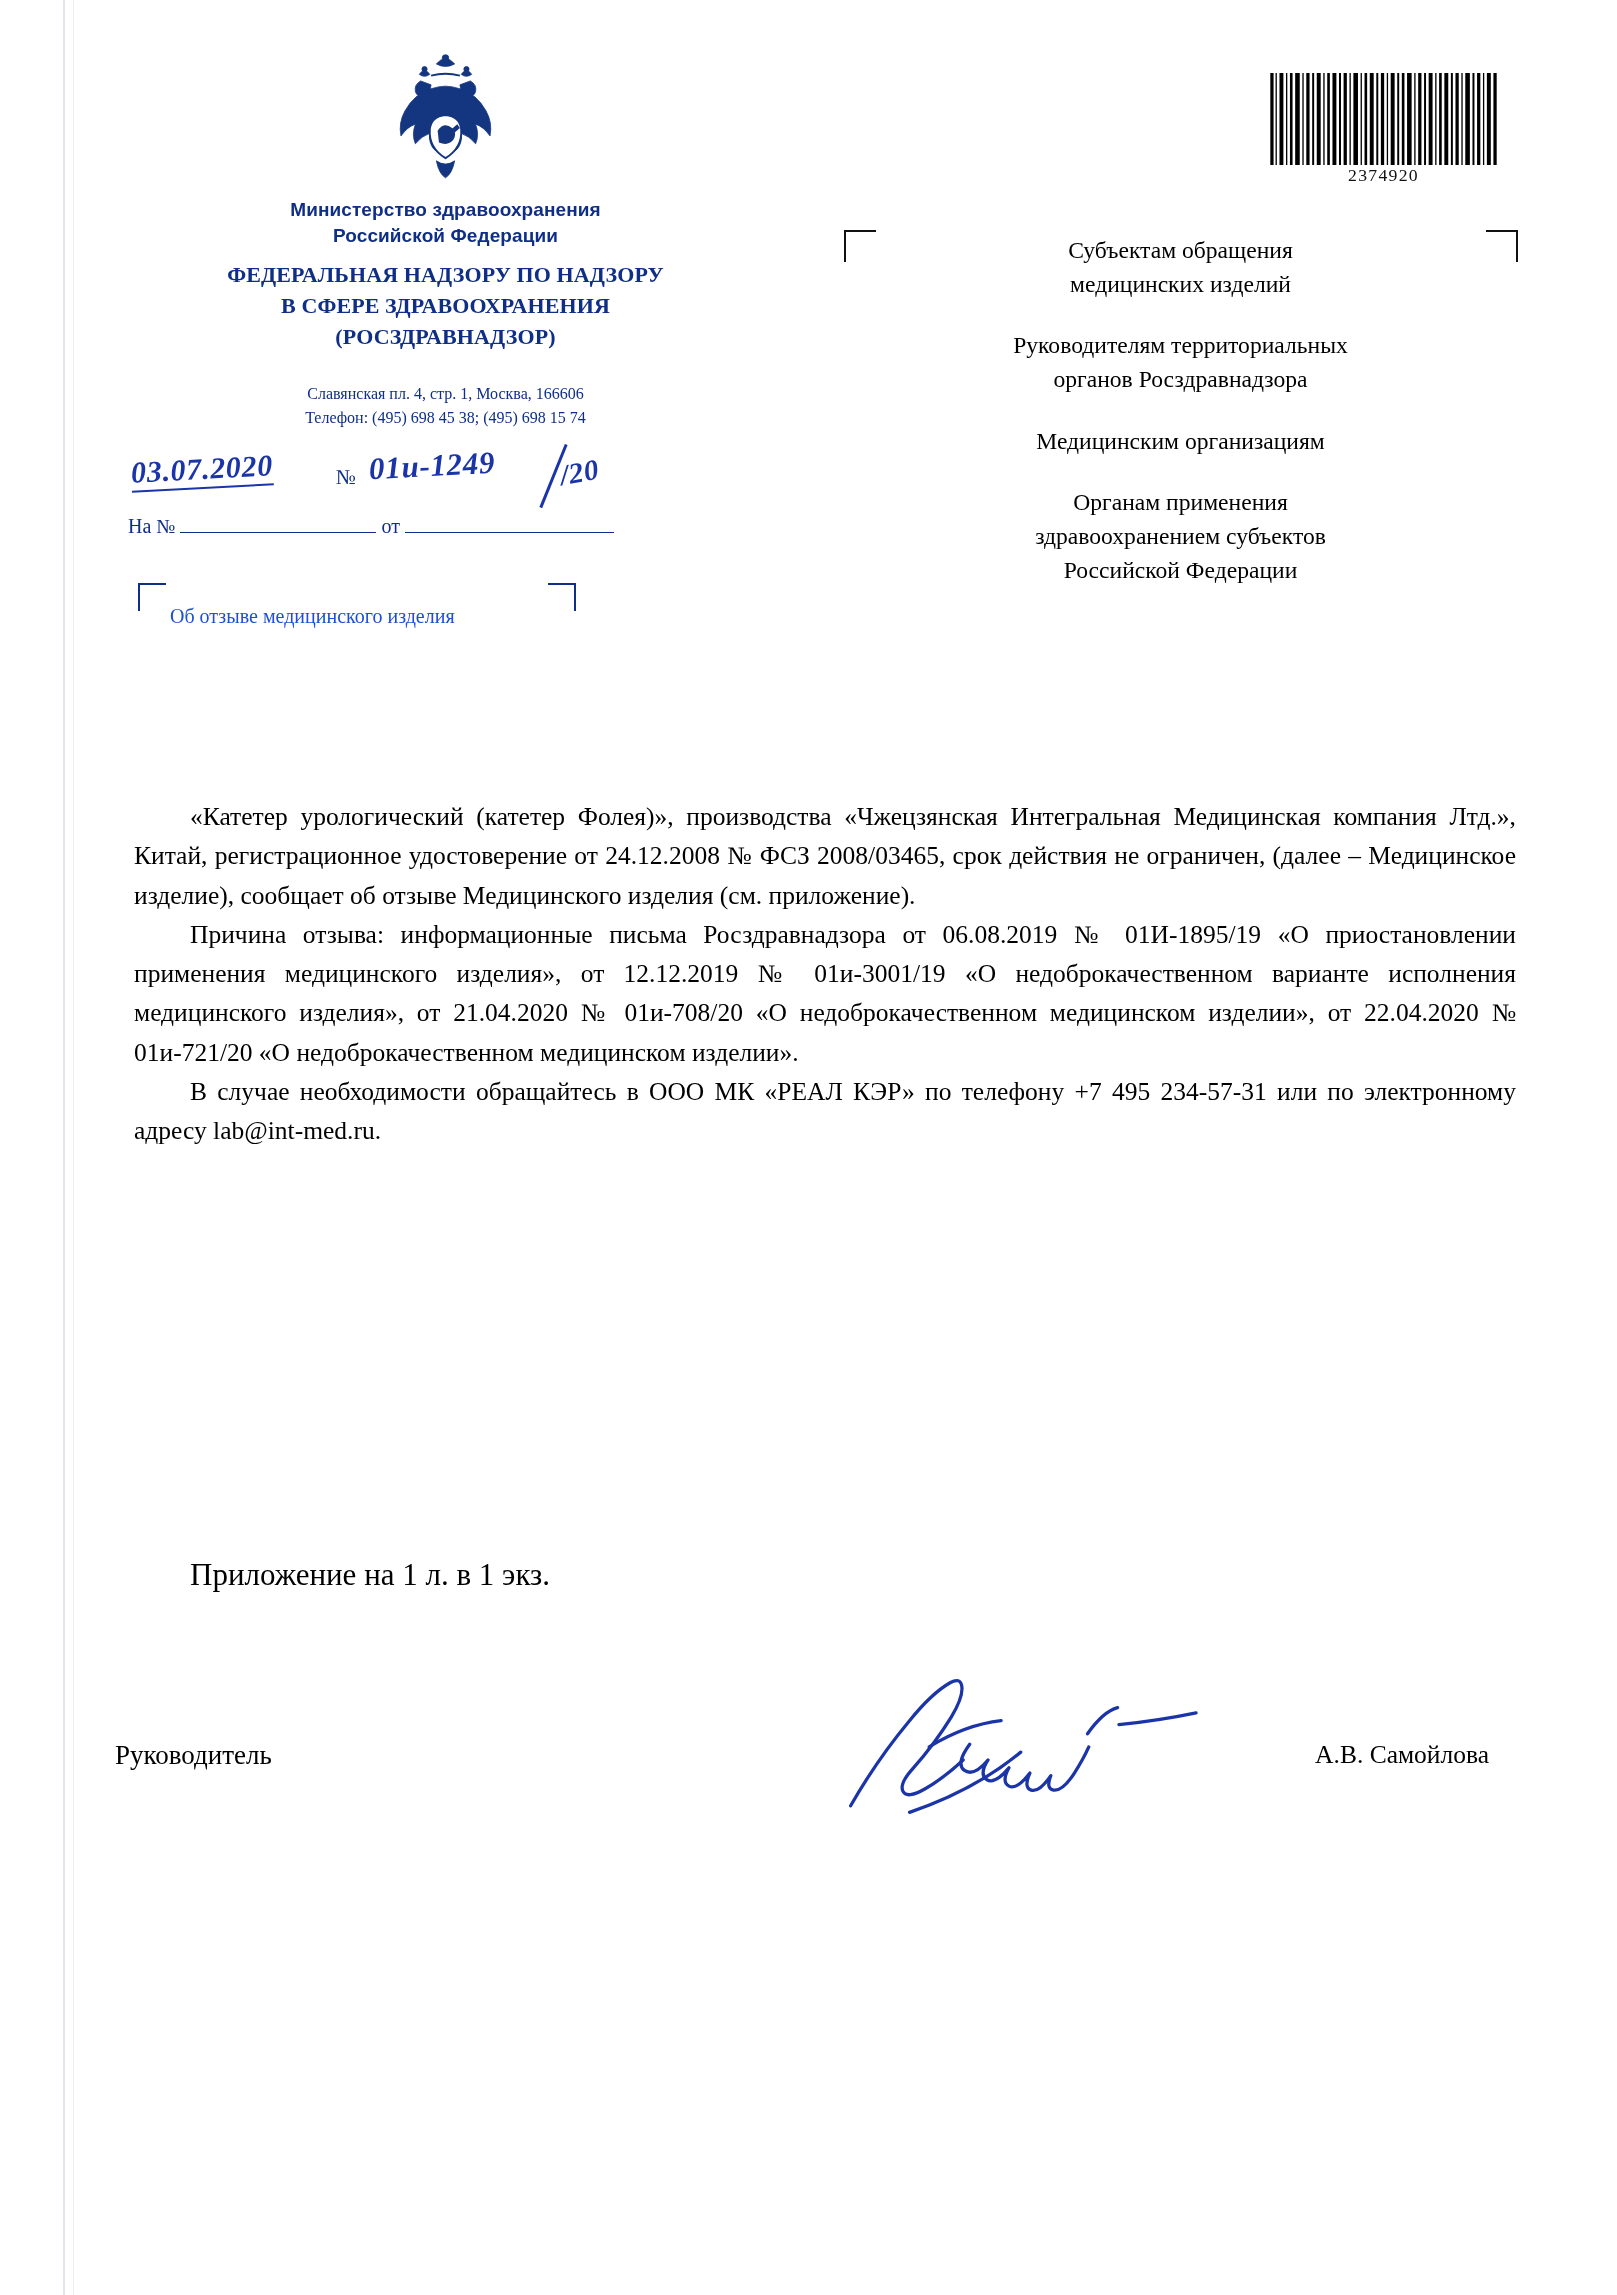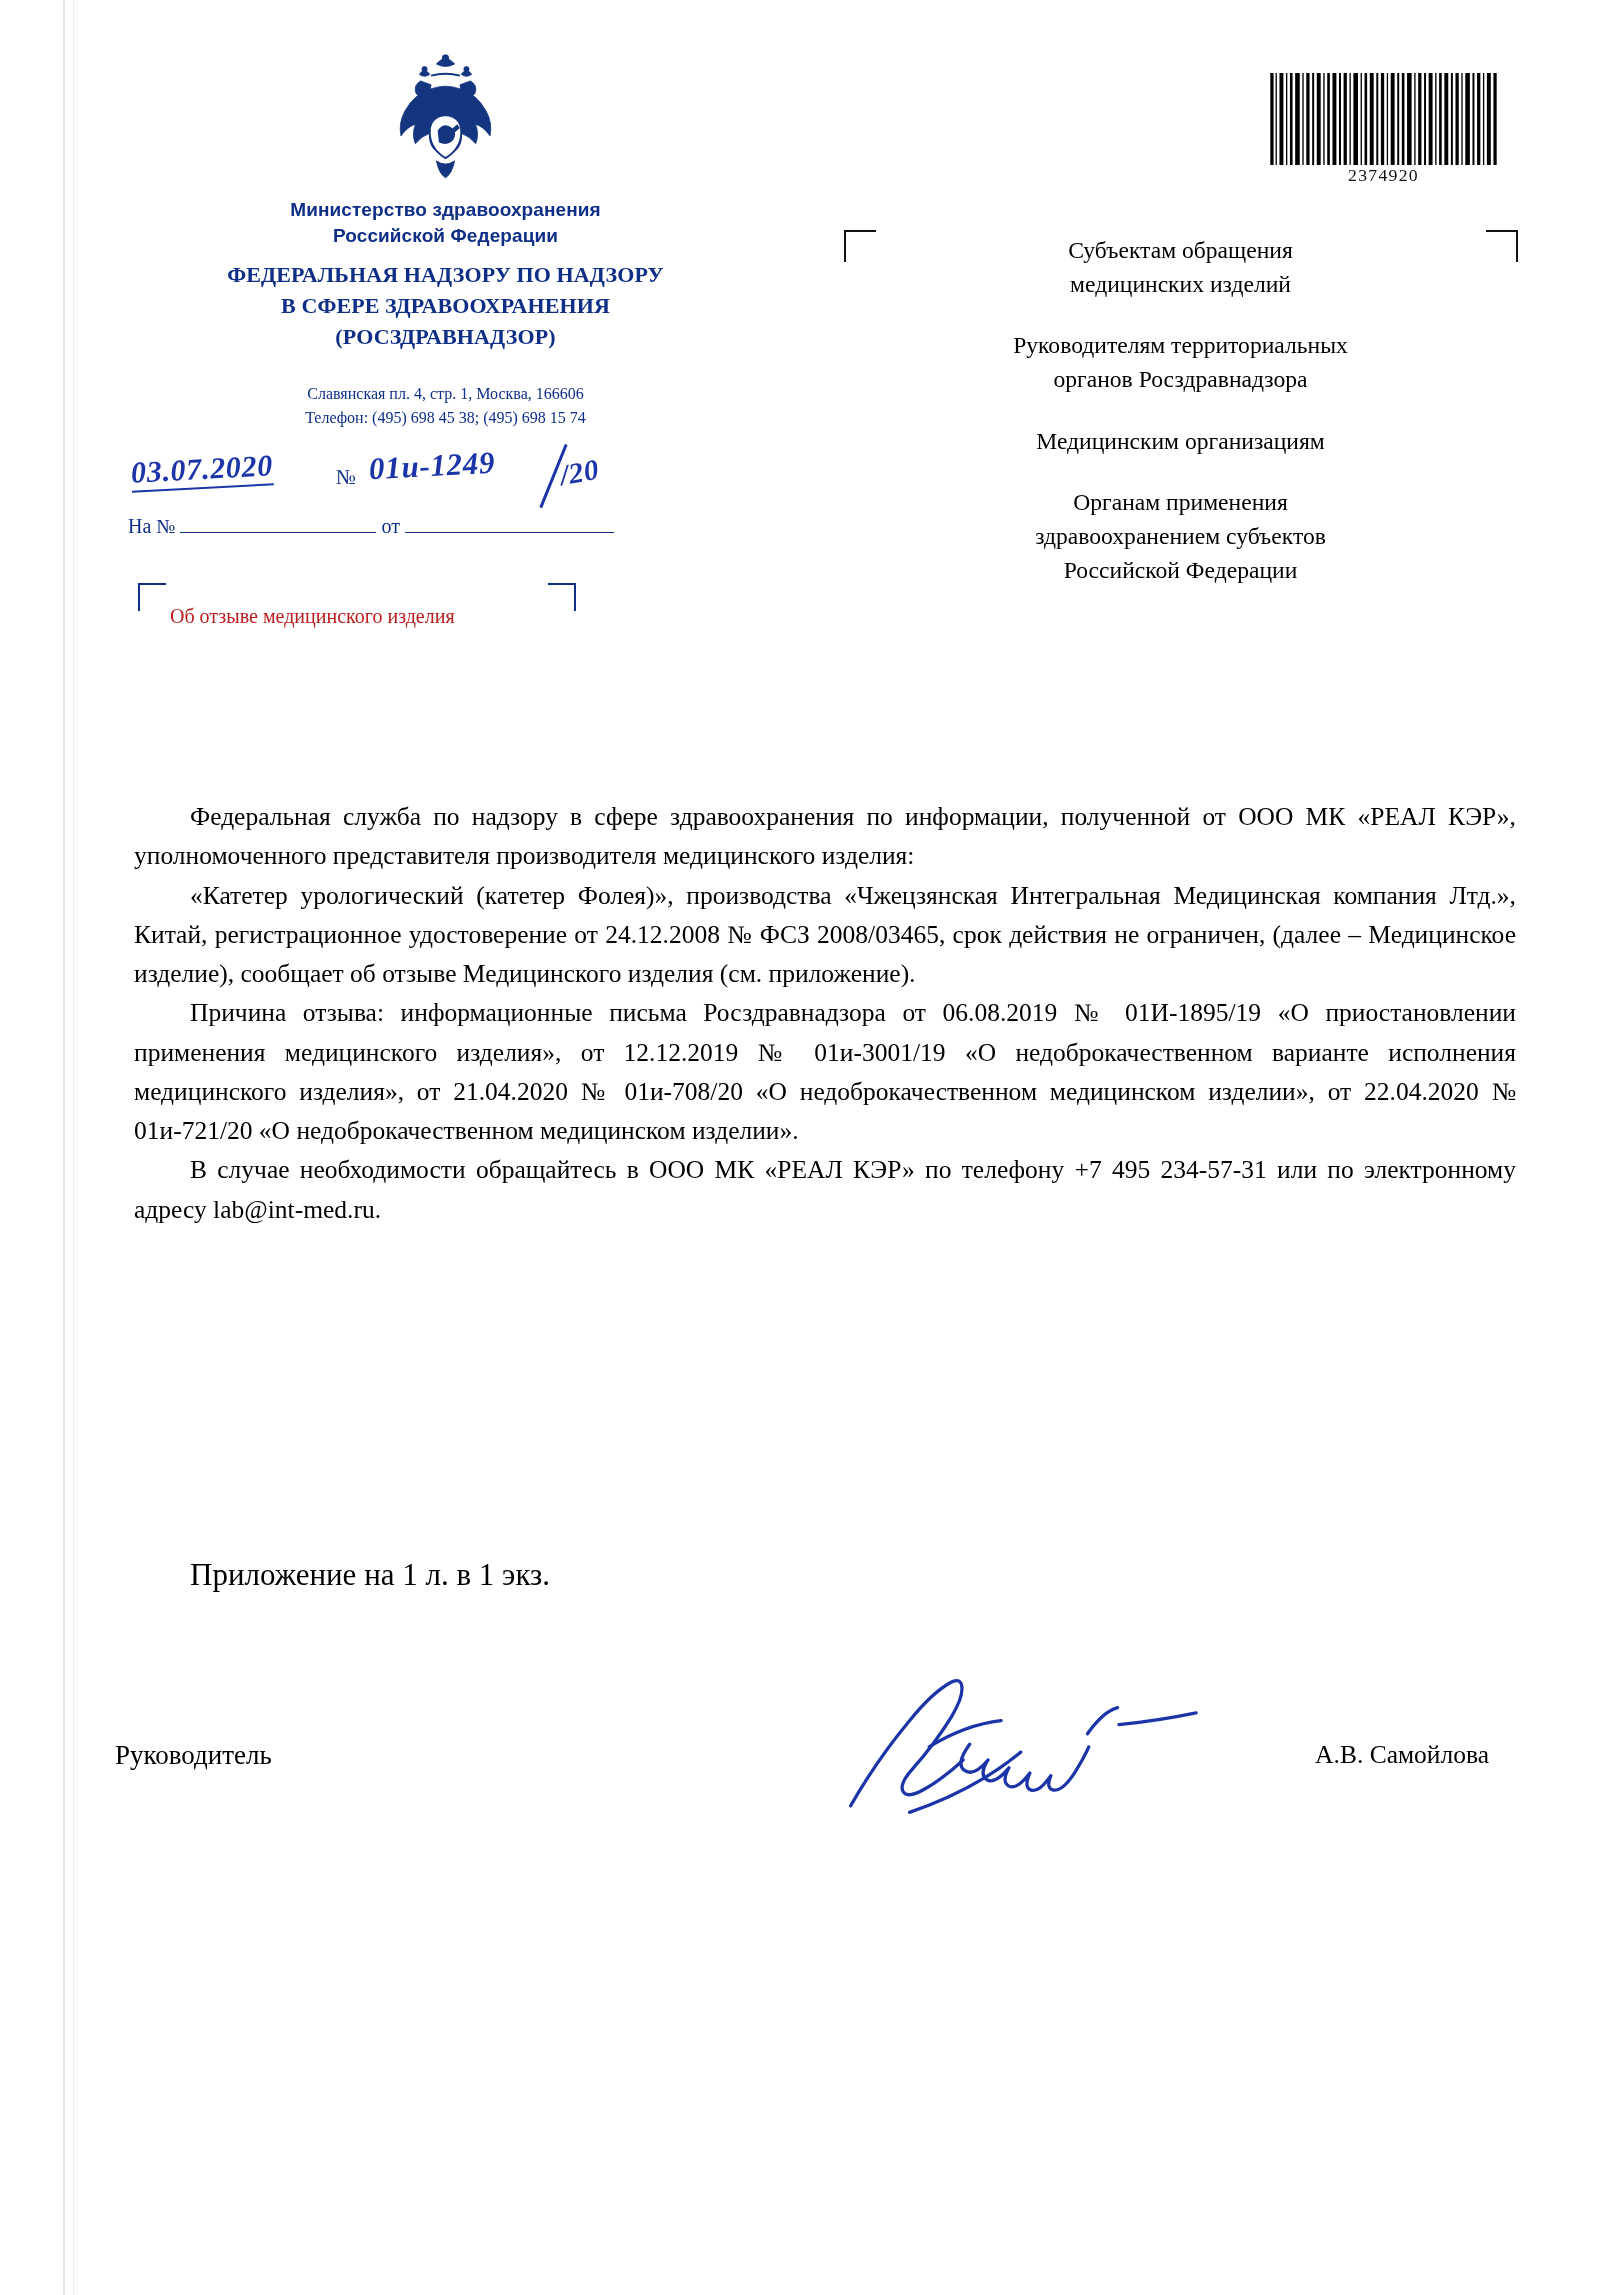--- a/index.html
+++ b/index.html
@@ -154,21 +154,21 @@
     left: 131px;
     top: 576px;
     width: 563px;
     height: 68px;
   }
   .subject-text {
     position: absolute;
     left: 39px;
     top: 29px;
     font-size: 20px;
-    color: #b91c1c;
+    color: #1d4ed8;
     white-space: nowrap;
   }
   .corner {
     position: absolute;
     width: 26px;
     height: 26px;
   }
   .corner.tl { border-left: 2px solid #0f2f86; border-top: 2px solid #0f2f86; left: 6.5px; top: 6.5px; }
   .corner.tr { border-right: 2px solid #0f2f86; border-top: 2px solid #0f2f86; right: 118px; top: 6.5px; }
 
@@ -396,21 +396,20 @@
 медицинских изделий</p>
     <p style="white-space:pre-line">Руководителям территориальных
 органов Росздравнадзора</p>
     <p style="white-space:pre-line">Медицинским организациям</p>
     <p style="white-space:pre-line">Органам применения
 здравоохранением субъектов
 Российской Федерации</p>
   </div>
 
   <div class="body-text">
-    <p>Федеральная служба по надзору в сфере здравоохранения по информации, полученной от ООО МК «РЕАЛ КЭР», уполномоченного представителя производителя медицинского изделия:</p>
     <p>«Катетер урологический (катетер Фолея)», производства «Чжецзянская Интегральная Медицинская компания Лтд.», Китай, регистрационное удостоверение от 24.12.2008 № ФСЗ 2008/03465, срок действия не ограничен, (далее – Медицинское изделие), сообщает об отзыве Медицинского изделия (см. приложение).</p>
     <p>Причина отзыва: информационные письма Росздравнадзора от 06.08.2019 № 01И-1895/19 «О приостановлении применения медицинского изделия», от 12.12.2019 № 01и-3001/19 «О недоброкачественном варианте исполнения медицинского изделия», от 21.04.2020 № 01и-708/20 «О недоброкачественном медицинском изделии», от 22.04.2020 № 01и-721/20 «О недоброкачественном медицинском изделии».</p>
     <p>В случае необходимости обращайтесь в ООО МК «РЕАЛ КЭР» по телефону +7 495 234-57-31 или по электронному адресу lab@int-med.ru.</p>
   </div>
 
   <div class="attachment">Приложение на 1 л. в 1 экз.</div>
 
   <div class="sign-title">Руководитель</div>
 
   <svg class="signature-svg" viewBox="0 0 700 330">

